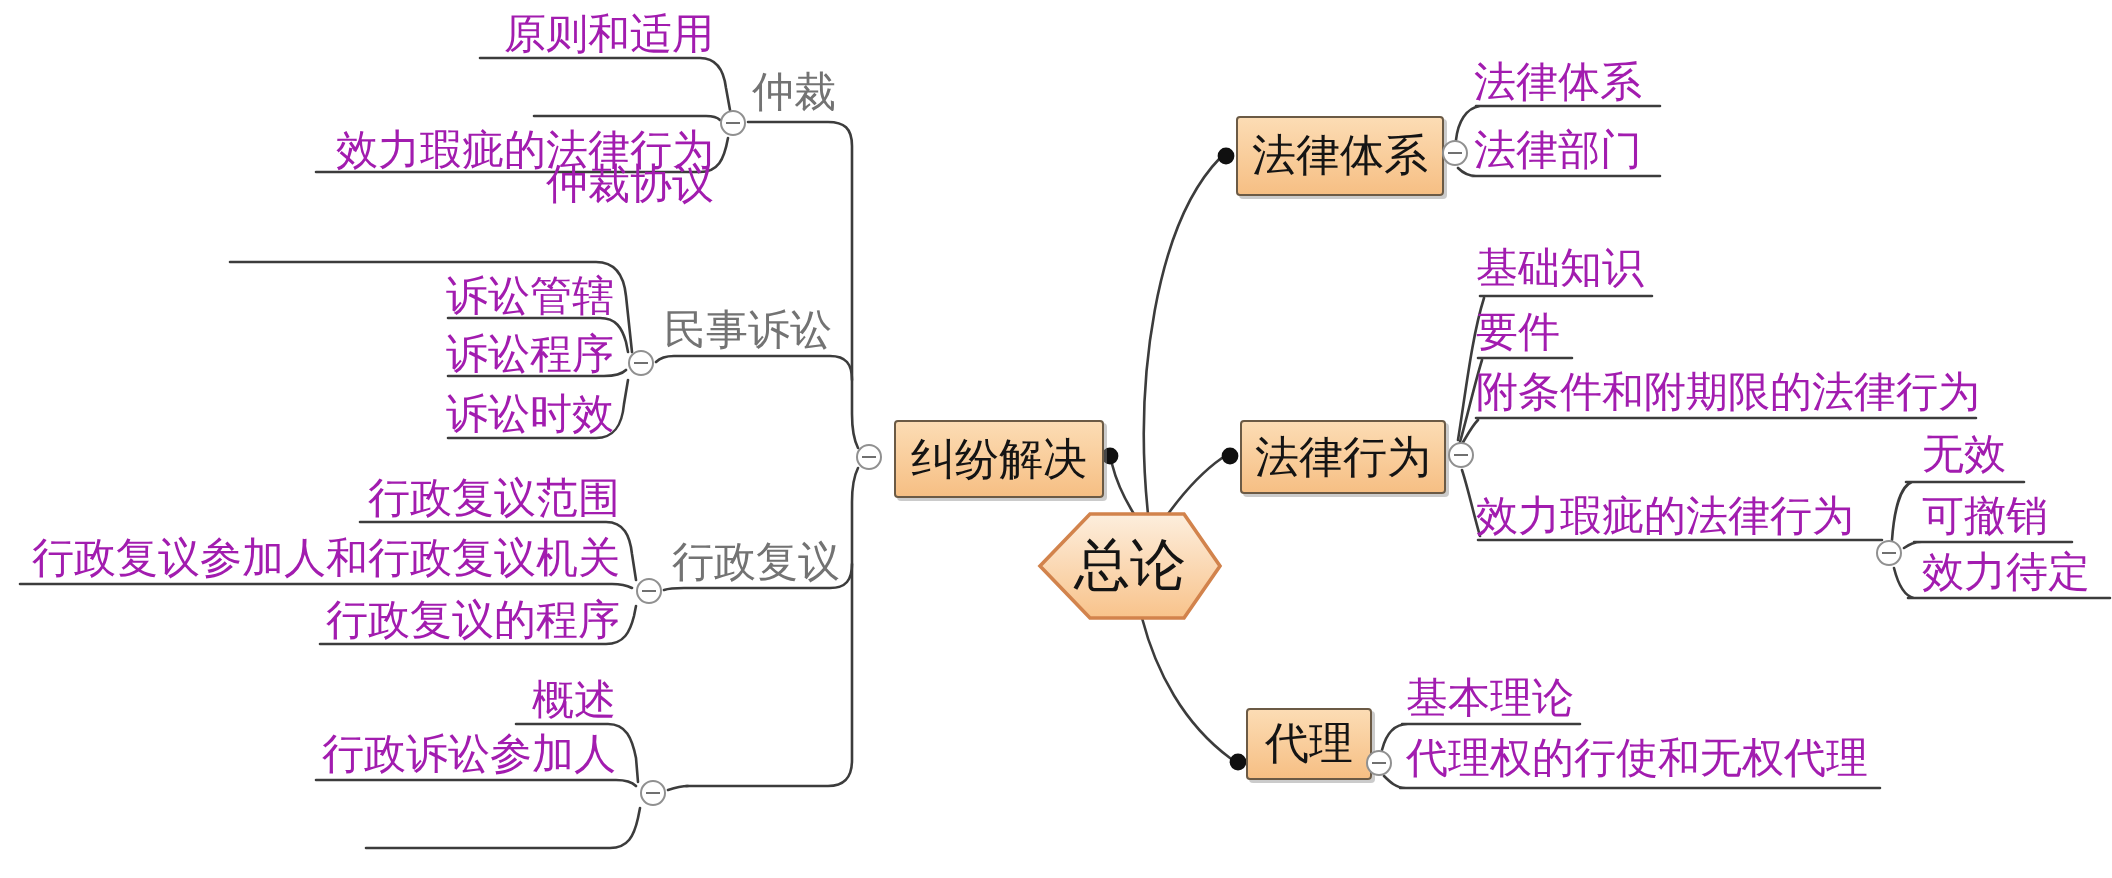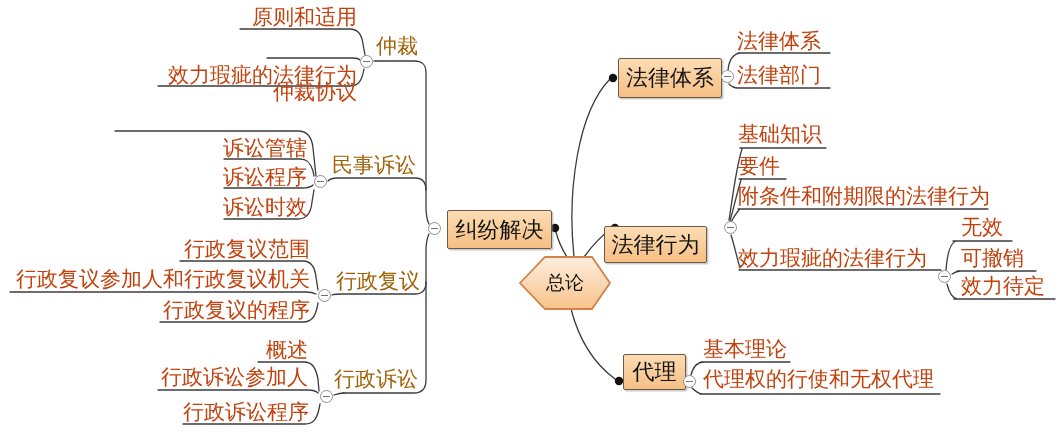--- a/index.html
+++ b/index.html
@@ -4,37 +4,37 @@
 <style>
   html,body{margin:0;padding:0;background:#ffffff;}
   #stage{
     position:relative;width:1056px;height:439px;overflow:hidden;
     font-family:"DejaVu Sans","Liberation Sans",sans-serif;
     background:#ffffff;
   }
   svg.layer{position:absolute;left:0;top:0;}
   .leaf{
     position:absolute;font-size:21px;line-height:23px;white-space:nowrap;
-    color:#c2410c;cursor:default;
+    color:#a21caf;cursor:default;
   }
   .leaf.r{text-align:right;}
   .blabel{
     position:absolute;font-size:21px;line-height:23px;white-space:nowrap;
-    color:#a16207;
+    color:#737373;
   }
   .node-box{
     position:absolute;display:flex;align-items:center;justify-content:center;
     background:linear-gradient(180deg,#fcdcb4 0%,#f6bf84 100%);
     border:1px solid #6b5a45;border-radius:2px;
     box-shadow:1.5px 1.5px 0 rgba(140,140,140,0.45);
     font-size:22px;color:#141414;white-space:nowrap;
   }
   .root-label{
     position:absolute;display:flex;align-items:center;justify-content:center;
-    font-size:19px;color:#141414;white-space:nowrap;
+    font-size:28px;color:#141414;white-space:nowrap;
   }
   .toggle{
     position:absolute;width:13px;height:13px;box-sizing:border-box;
     background:#ffffff;border:1px solid #909090;border-radius:50%;
     display:flex;align-items:center;justify-content:center;
   }
   .toggle .minus{width:7px;height:1px;background:#707070;}
 </style>
 </head>
 <body>
@@ -123,44 +123,42 @@
       <circle cx="619" cy="381" r="4.2"></circle>
     </g>
   </svg>
 
   <div class="root-label" style="left:520px;top:257px;width:90px;height:52px;">总论</div>
 
   <div class="node-box" style="left:447px;top:210px;width:103px;height:37px;">纠纷解决</div>
 
   <div class="node-box" style="left:618px;top:58px;width:102px;height:38px;">法律体系</div>
 
-  <div class="node-box" style="left:604px;top:210px;width:101px;height:35px;margin-top:16px;">法律行为</div>
+  <div class="node-box" style="left:620px;top:210px;width:101px;height:35px;">法律行为</div>
 
   <div class="node-box" style="left:623px;top:354px;width:61px;height:34px;">代理</div>
 
   <div class="blabel" style="left:376px;top:35px;">仲裁</div>
   <div class="blabel" style="left:332px;top:154px;">民事诉讼</div>
   <div class="blabel" style="left:336px;top:270px;">行政复议</div>
-  <div class="blabel" style="left:334px;top:368px;">行政诉讼</div>
 
   <div class="leaf r" style="right:699px;top:6px;">原则和适用</div>
   <div class="leaf r" style="right:699px;top:37px;margin-top:44px;">仲裁协议</div>
   <div class="leaf r" style="right:699px;top:64px;">效力瑕疵的法律行为</div>
 
   <div class="leaf r" style="right:749px;top:137px;">诉讼管辖</div>
   <div class="leaf r" style="right:749px;top:166px;">诉讼程序</div>
   <div class="leaf r" style="right:749px;top:196px;">诉讼时效</div>
 
   <div class="leaf r" style="right:746px;top:238px;">行政复议范围</div>
   <div class="leaf r" style="right:746px;top:299px;">行政复议的程序</div>
   <div class="leaf r" style="right:746px;top:268px;">行政复议参加人和行政复议机关</div>
 
   <div class="leaf r" style="right:748px;top:339px;">概述</div>
   <div class="leaf r" style="right:748px;top:366px;">行政诉讼参加人</div>
-  <div class="leaf r" style="right:747px;top:401px;">行政诉讼程序</div>
 
   <div class="leaf" style="left:737px;top:30px;">法律体系</div>
   <div class="leaf" style="left:737px;top:64px;">法律部门</div>
 
   <div class="leaf" style="left:738px;top:123px;">基础知识</div>
   <div class="leaf" style="left:738px;top:155px;">要件</div>
   <div class="leaf" style="left:738px;top:185px;">附条件和附期限的法律行为</div>
   <div class="leaf" style="left:738px;top:247px;">效力瑕疵的法律行为</div>
 
   <div class="leaf" style="left:961px;top:216px;">无效</div>

